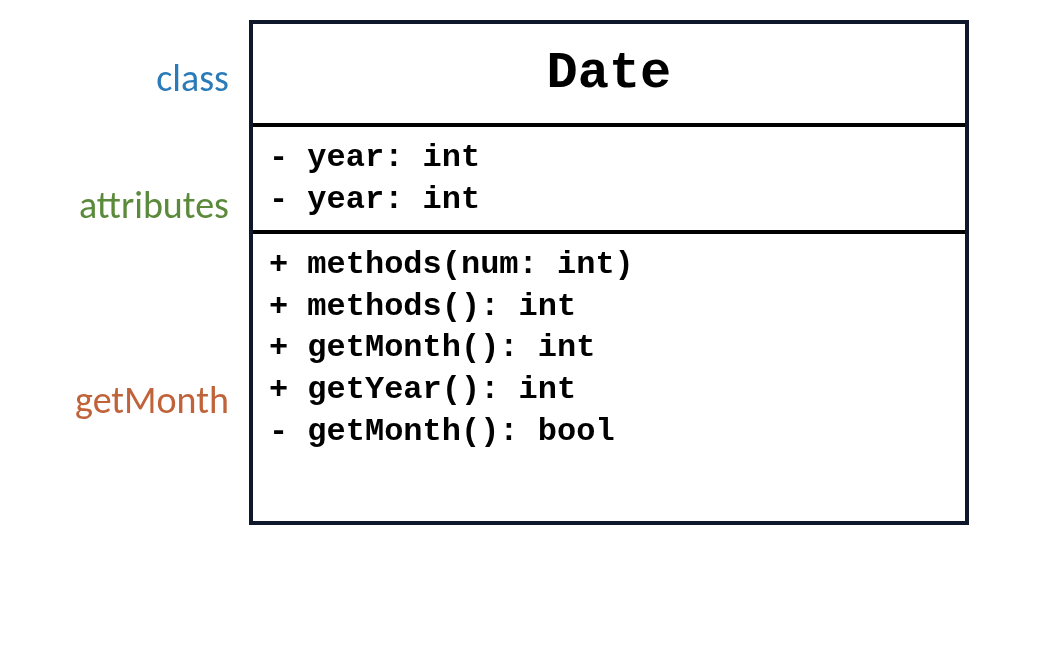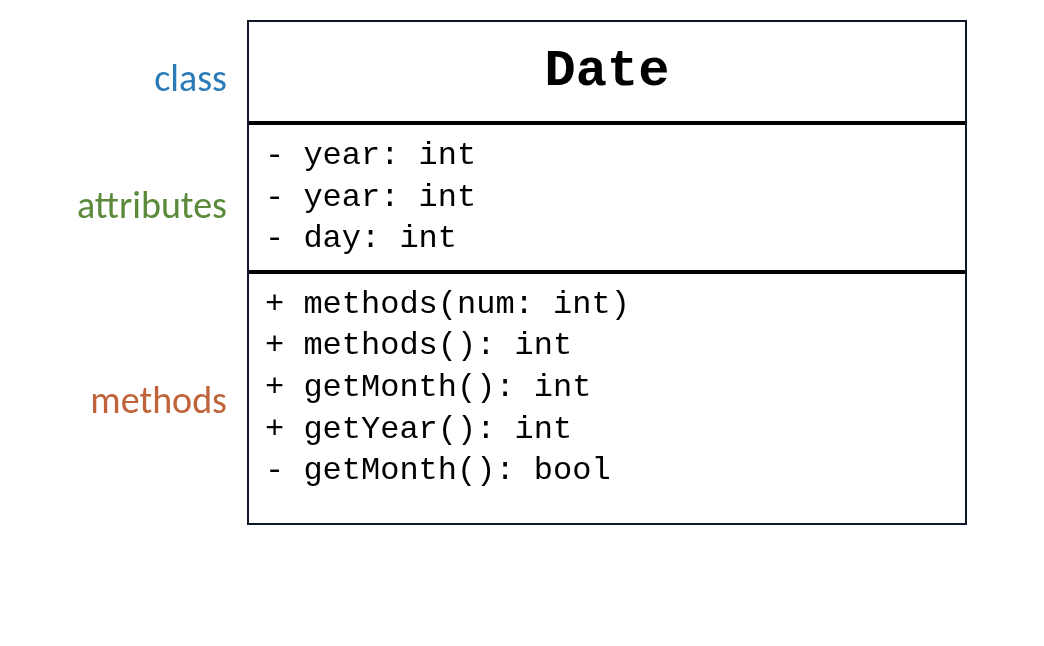--- a/index.html
+++ b/index.html
@@ -44,26 +44,27 @@
       justify-content: flex-end;
     }
     .label-methods {
       color: #c0633a;
       height: 250px;
       display: flex;
       align-items: center;
       justify-content: flex-end;
     }
     .uml-box {
-      border: 2px solid #0f172a;
+      border: 4px solid #0f172a;
       background: white;
       width: 720px;
     }
     .section {
       padding: 10px 16px;
+      font-weight: bold;
     }
     .section-header {
       text-align: center;
       font-weight: bold;
       font-size: 52px;
       padding: 20px 16px;
       font-family: "Consolas", "Monaco", "Courier New", monospace;
     }
     .divider {
       border-top: 4px solid black;
@@ -75,32 +76,31 @@
       font-family: "Consolas", "Monaco", "Courier New", monospace;
     }
   </style>
 </head>
 <body>
 
 <div class="container">
   <div class="labels-col">
     <div class="label-class">class</div>
     <div class="label-attributes">attributes</div>
-    <div class="label-methods">methods</div>
+    <div class="label-methods">getMonth</div>
   </div>
 
   <div class="uml-box">
     <div class="section section-header">Date</div>
 
     <div class="divider"></div>
 
     <div class="section">
       <div class="row">- year: int</div>
       <div class="row">- year: int</div>
-      <div class="row">- day: int</div>
     </div>
 
     <div class="divider"></div>
 
     <div class="section">
       <div class="row">+ methods(num: int)</div>
       <div class="row">+ methods(): int</div>
       <div class="row">+ getMonth(): int</div>
       <div class="row">+ getYear(): int</div>
       <div class="row">- getMonth(): bool</div>

